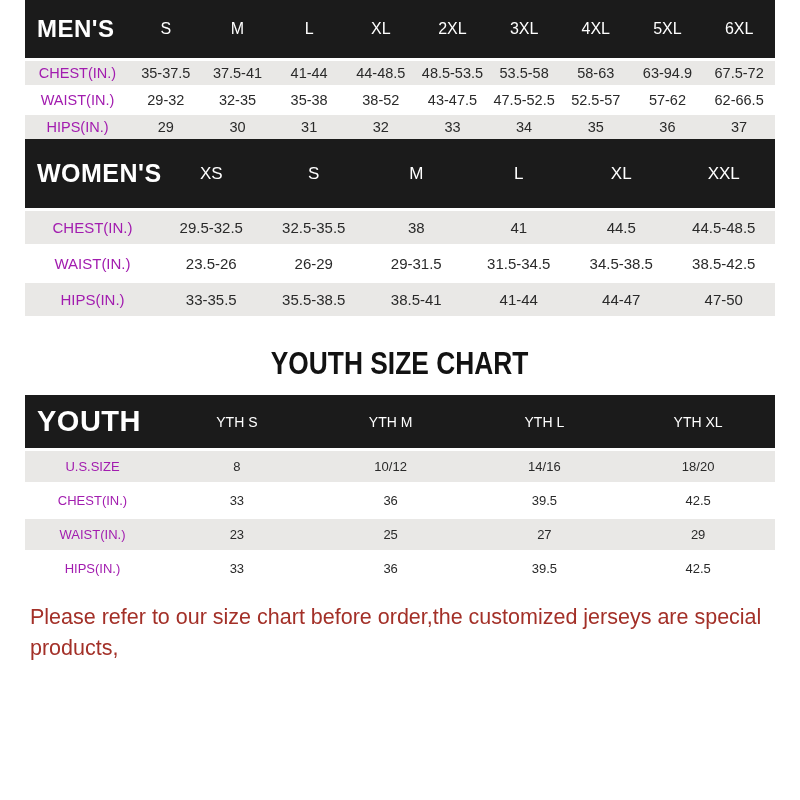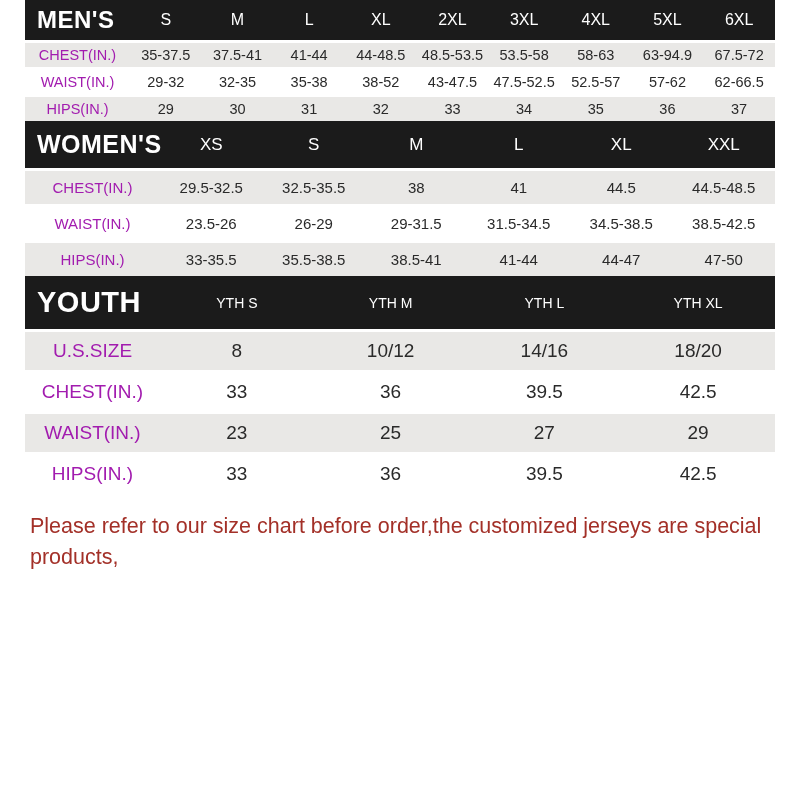--- a/index.html
+++ b/index.html
@@ -74,35 +74,35 @@
   .size-table tbody tr:nth-child(odd) { background: #e9e8e6; }
   .size-table td {
     text-align: center;
     color: #2a2a2a;
     white-space: nowrap;
   }
   .size-table td.row-label { color: #a21caf; }
 
   
   .cols-9 col.label-col { width: 14%; }
-  .cols-9 th { font-size: 16px; padding: 6px 0; }
+  .cols-9 th { font-size: 16px; padding: 15px 0; }
   .cols-9 th.group-label { font-size: 24px; }
   .cols-9 td { font-size: 14.5px; padding: 4px 0; }
 
   
   .cols-6 col.label-col { width: 18%; }
-  .cols-6 th { font-size: 17px; padding: 9px 0; }
+  .cols-6 th { font-size: 17px; padding: 20px 0; }
   .cols-6 th.group-label { font-size: 25px; }
   .cols-6 td { font-size: 15px; padding: 8px 0; }
 
   
   .cols-4 col.label-col { width: 18%; }
   .cols-4 th { font-size: 14px; padding: 10px 0; }
   .cols-4 th.group-label { font-size: 29px; }
-  .cols-4 td { font-size: 19px; padding: 8px 0; }
+  .cols-4 td { font-size: 13px; padding: 8px 0; }
 
   
   .notice {
     margin: 18px 0 10px 5px;
     color: #A33028;
     font-size: 21.5px;
   }
   .notice p { margin: 3px 0; line-height: 1.45; }
 </style>
 </head>
@@ -230,20 +230,23 @@
               <td>38.5-41</td>
               <td>41-44</td>
               <td>44-47</td>
               <td>47-50</td>
             </tr>
           </tbody>
         </table>
     </section>
 
     <section class="chart-section">
+      <h2 class="section-heading">
+        <span class="condensed">YOUTH SIZE CHART</span>
+      </h2>
       <table class="size-table cols-4">
           <colgroup>
             <col class="label-col">
             <col class="size-col">
             <col class="size-col">
             <col class="size-col">
             <col class="size-col">
           </colgroup>
           <thead>
             <tr style="background: rgb(27, 27, 27);">

